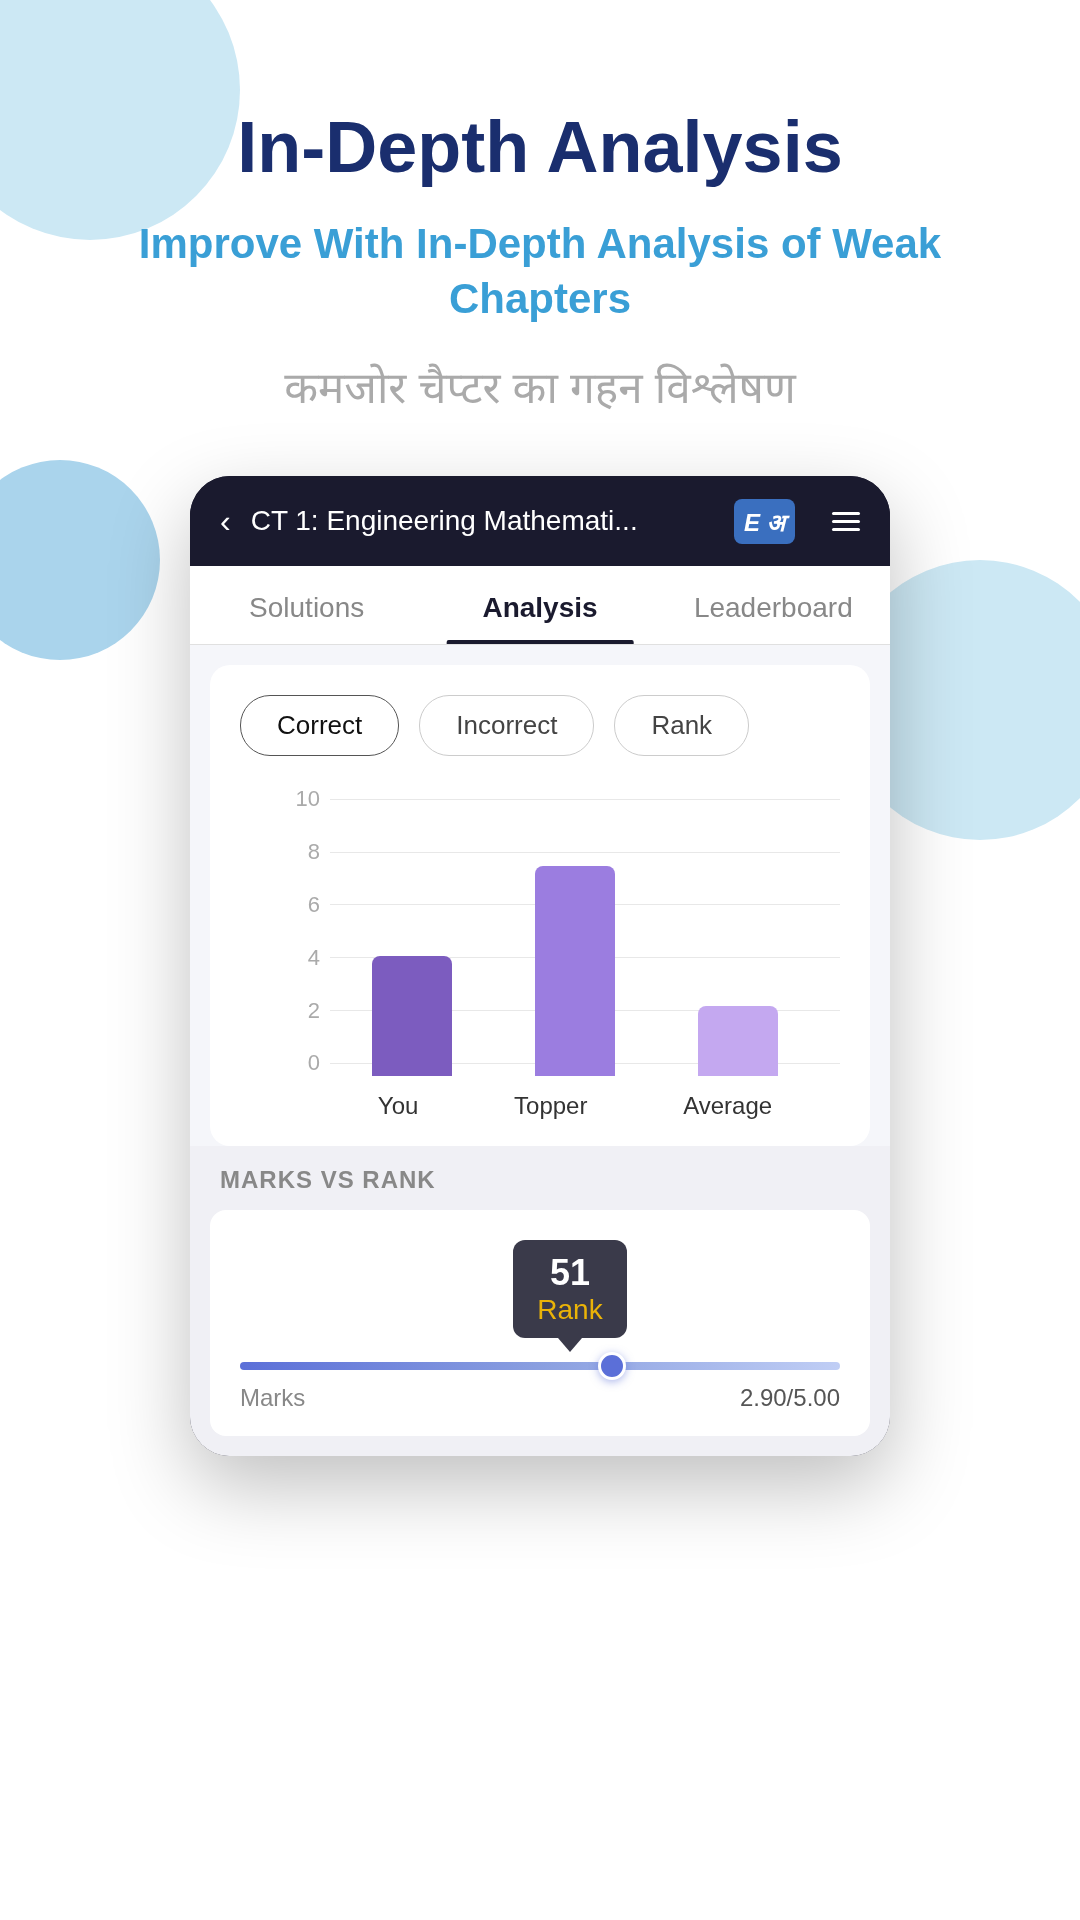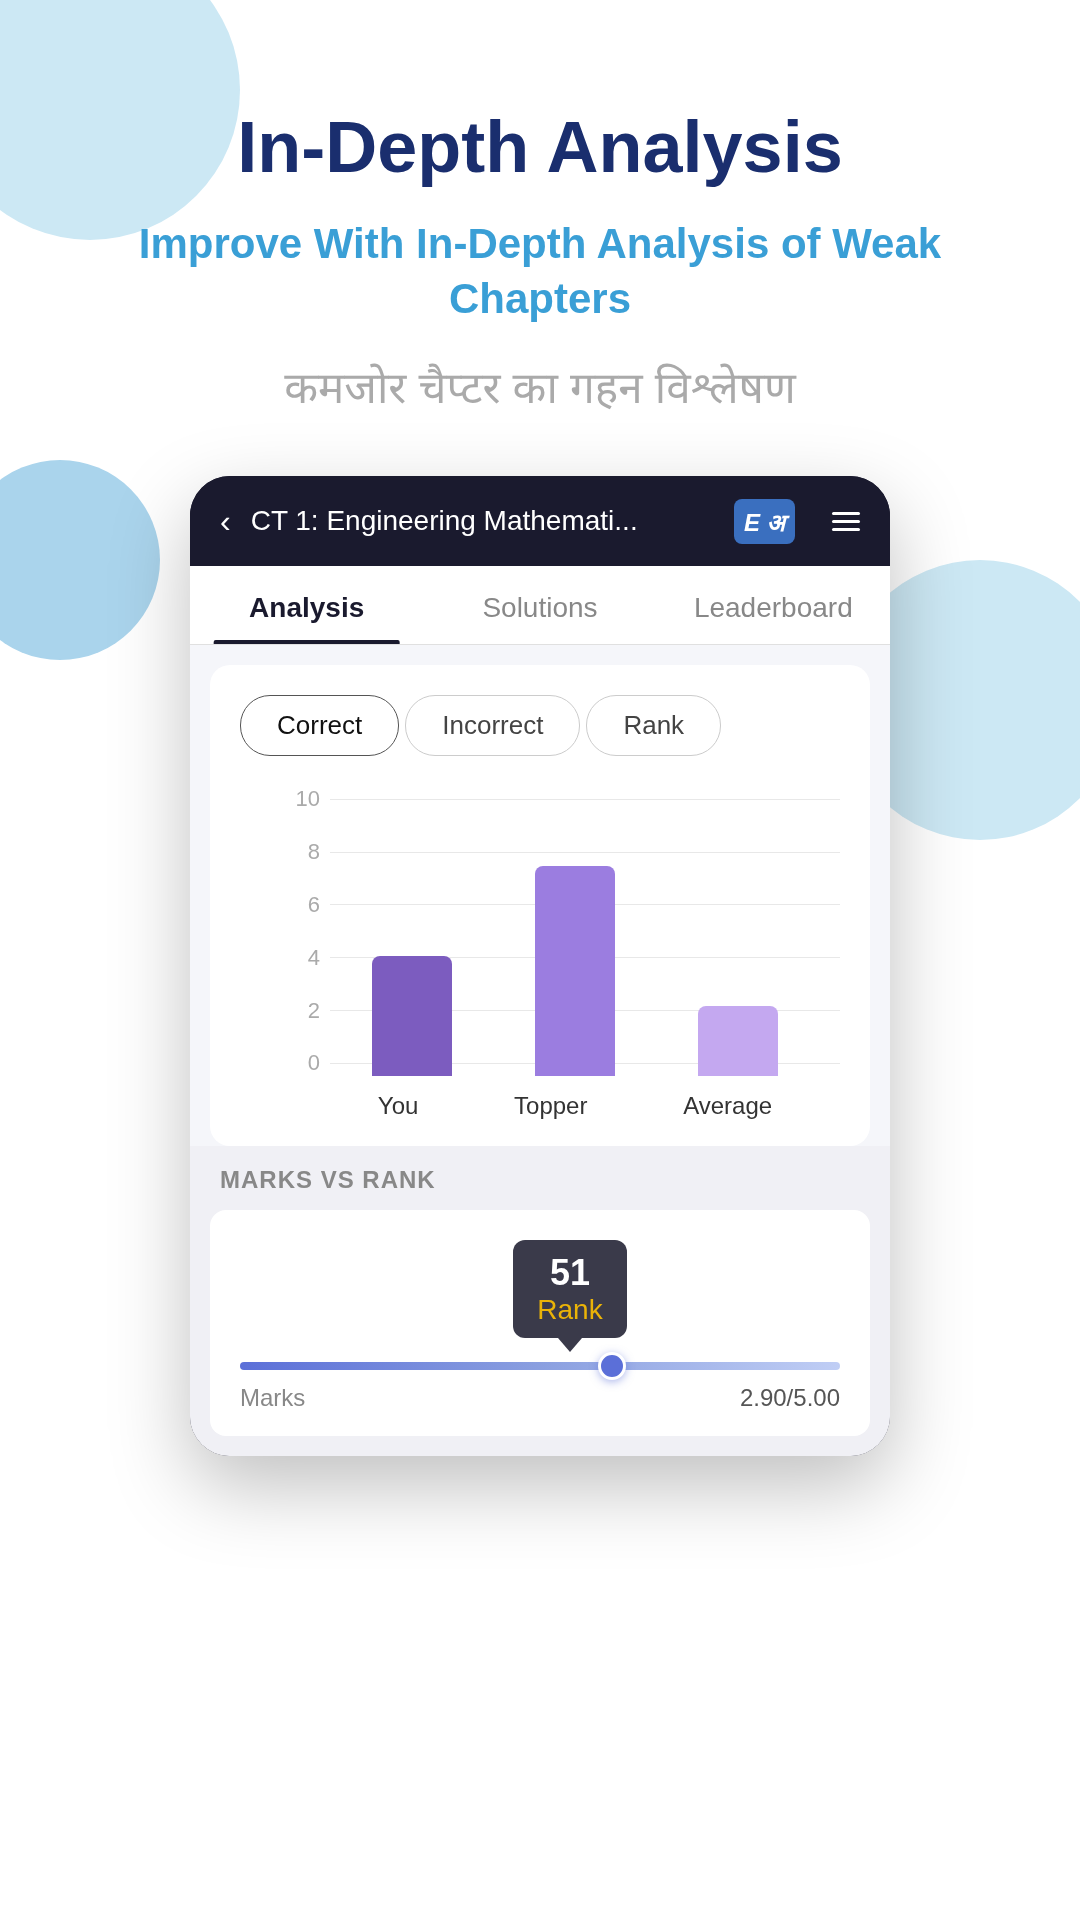--- a/index.html
+++ b/index.html
@@ -184,21 +184,21 @@
     
     .chart-section {
       background: #fff;
       margin: 20px 20px 0;
       border-radius: 20px;
       padding: 30px 30px 20px;
     }
 
     .filter-buttons {
       display: flex;
-      gap: 6px;
+      gap: 20px;
       margin-bottom: 30px;
     }
     .filter-btn {
       padding: 14px 36px;
       border-radius: 30px;
       border: 1.5px solid #ccc;
       background: #fff;
       font-size: 26px;
       color: #444;
       cursor: pointer;
@@ -419,22 +419,22 @@
           <div class="menu-line"></div>
           <div class="menu-line"></div>
           <div class="menu-line"></div>
         </div>
       </div>
     </div>
 
     <div class="phone-body">
 
       <div class="tabs">
+        <div class="tab">Solutions</div>
         <div class="tab active">Analysis</div>
-        <div class="tab">Solutions</div>
         <div class="tab">Leaderboard</div>
       </div>
 
       <div class="chart-section">
 
         <div class="filter-buttons">
           <button class="filter-btn active">Correct</button>
           <button class="filter-btn">Incorrect</button>
           <button class="filter-btn">Rank</button>
         </div>

